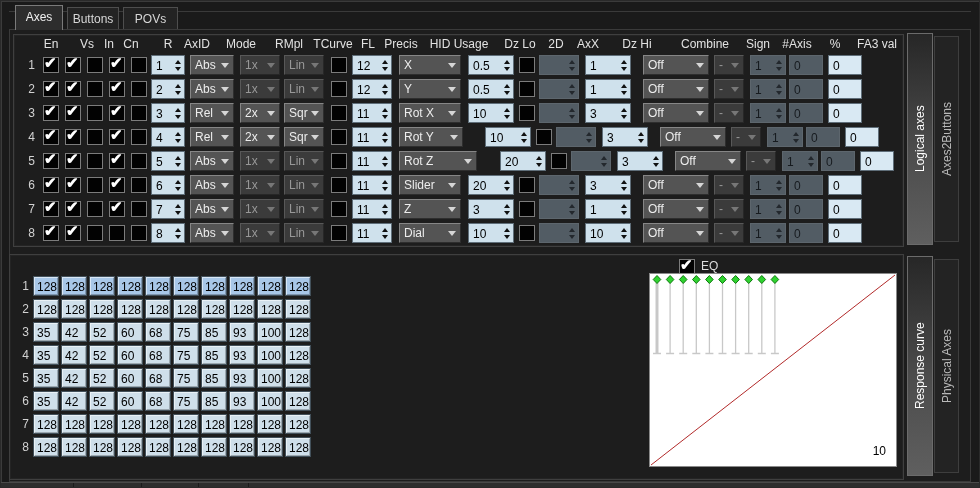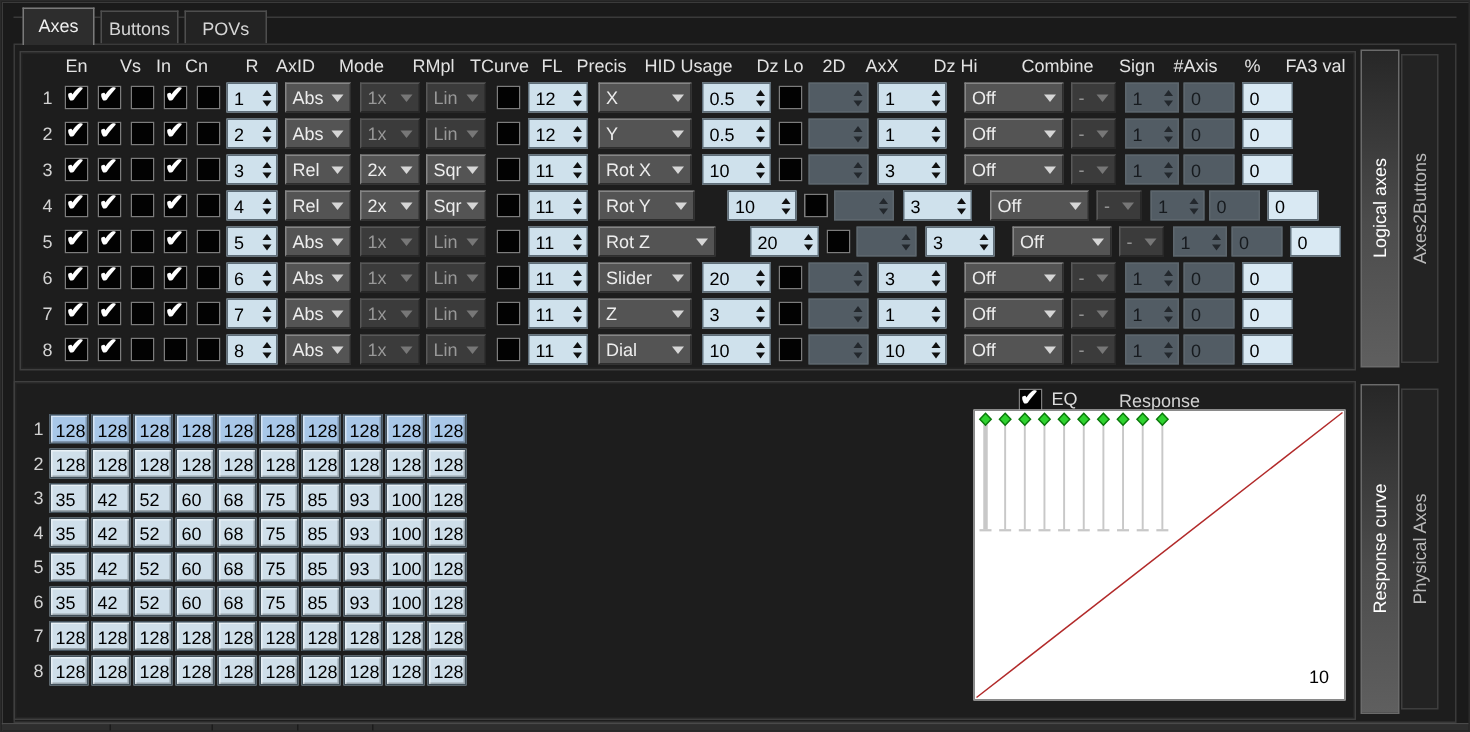--- a/index.html
+++ b/index.html
@@ -857,21 +857,20 @@
         <div class="rcell">128</div>
         <div class="rcell">128</div>
         <div class="rcell">128</div>
       </div>
     </div>
 
   <div id="eqwrap">
     <span class="cb checked"></span>
     <span>EQ</span>
   </div>
-  <div id="graphlabel">Response</div>
   <div id="graphbox">
     <svg id="graphsvg" width="246" height="192" viewBox="0 0 246 192">
         <line x1="1" y1="191" x2="245" y2="1" stroke="#b22a2a" stroke-width="1"></line>
         <line x1="7" y1="9" x2="7" y2="79" stroke="#c8c8c8" stroke-width="3"></line>
         <line x1="3" y1="79.5" x2="11" y2="79.5" stroke="#c8c8c8" stroke-width="1.5"></line>
         <polygon points="7,1.5 10.8,5.5 7,9.5 3.2,5.5" fill="#2fd22f" stroke="#0b7a0b" stroke-width="1"></polygon>
         <line x1="20.1" y1="9" x2="20.1" y2="79" stroke="#c8c8c8" stroke-width="1.3"></line>
         <line x1="16.1" y1="79.5" x2="24.1" y2="79.5" stroke="#c8c8c8" stroke-width="1.5"></line>
         <polygon points="20.1,1.5 23.900000000000002,5.5 20.1,9.5 16.3,5.5" fill="#2fd22f" stroke="#0b7a0b" stroke-width="1"></polygon>
         <line x1="33.2" y1="9" x2="33.2" y2="79" stroke="#c8c8c8" stroke-width="1.3"></line>

